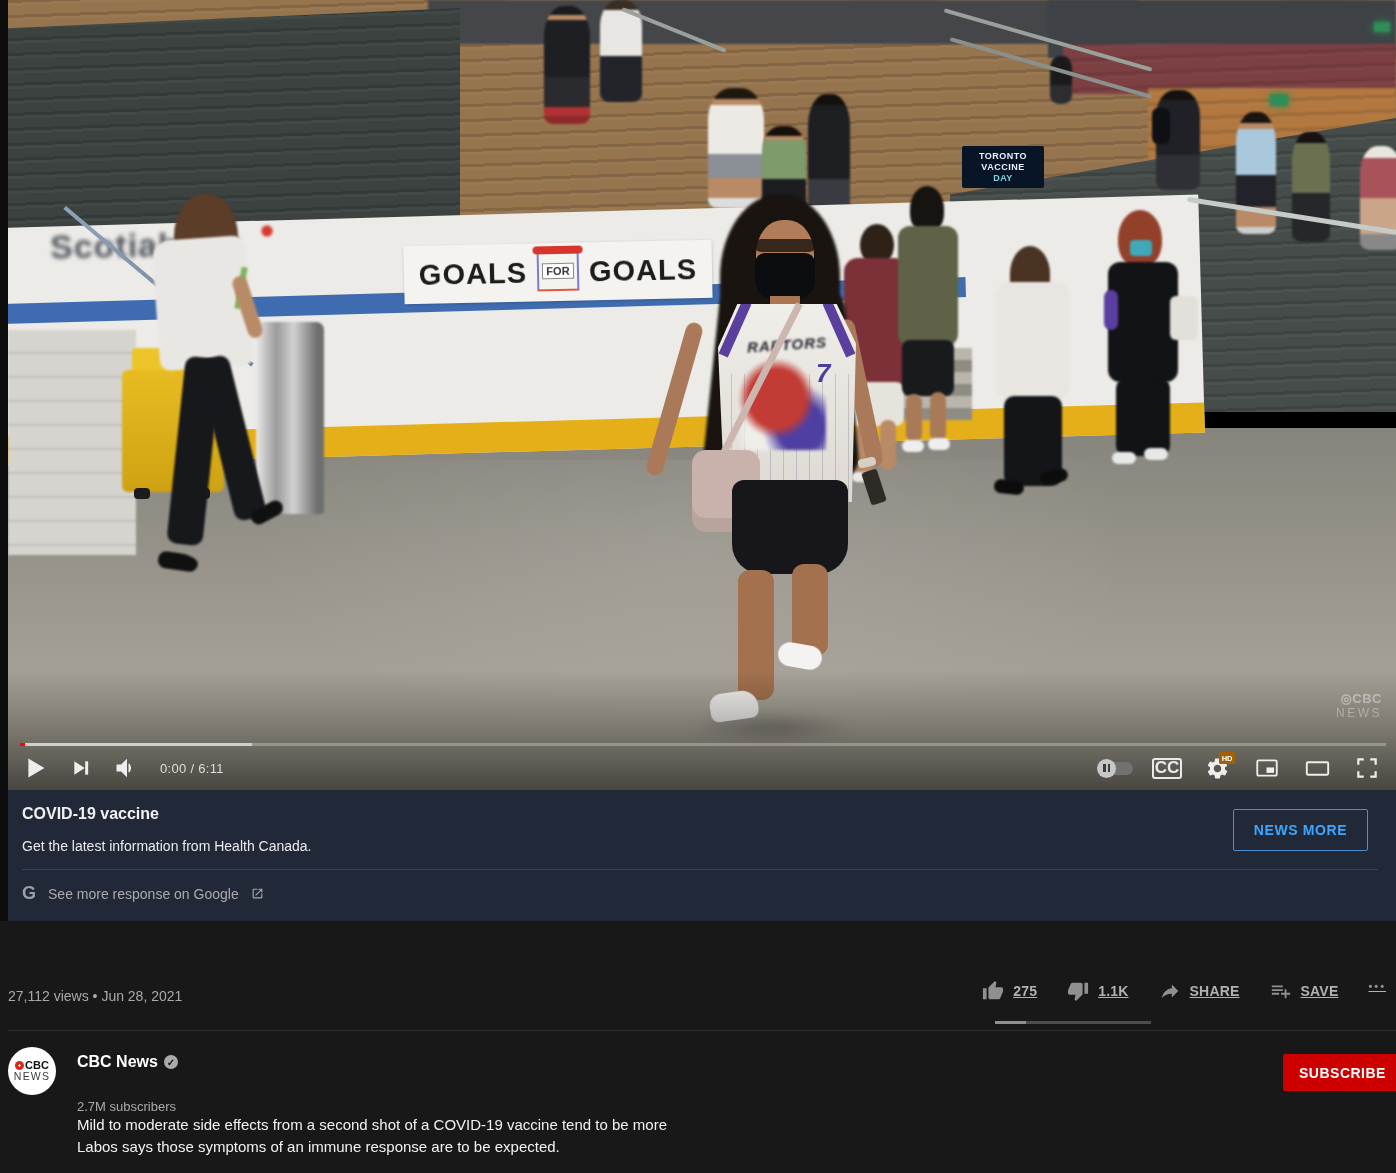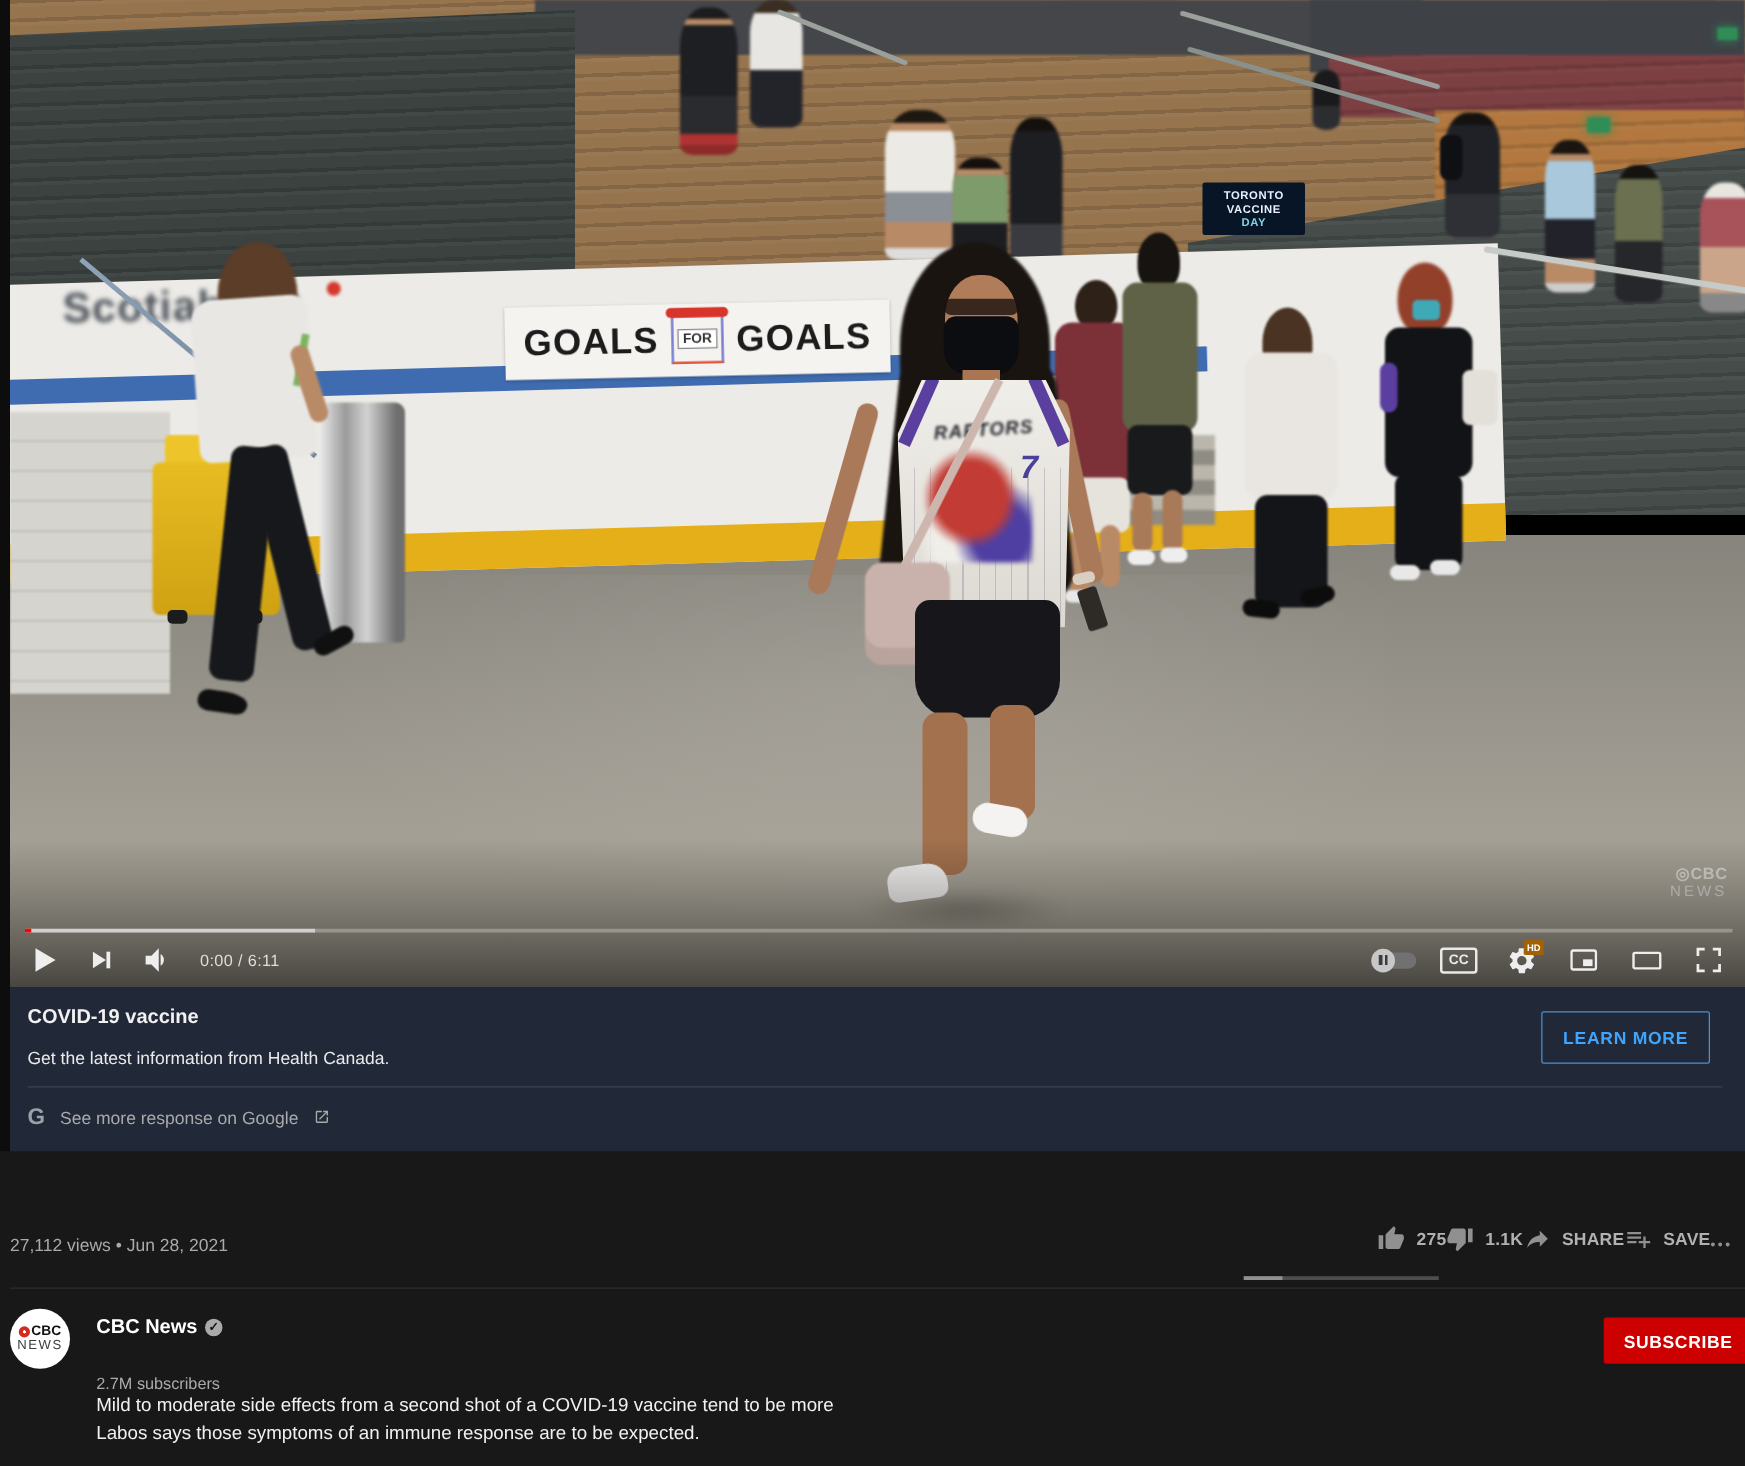--- a/index.html
+++ b/index.html
@@ -15,42 +15,42 @@
   .seat-rows { background-image:repeating-linear-gradient(178deg, rgba(0,0,0,.12) 0 3px, rgba(255,255,255,.03) 3px 6px, transparent 6px 15px); }
   #ctl-gradient { position:absolute; left:0; right:0; bottom:0; height:120px;
       background:linear-gradient(180deg, rgba(0,0,0,0) 0%, rgba(0,0,0,.25) 45%, rgba(0,0,0,.6) 100%); z-index:30; }
   #seekbar { position:absolute; left:12px; right:10px; bottom:44px; height:3px; background:rgba(255,255,255,.28); z-index:32; cursor:pointer; }
   #seek-buffer { position:absolute; left:0; top:0; bottom:0; background:rgba(255,255,255,.55); }
   #seek-played { position:absolute; left:0; top:0; bottom:0; background:#f00; }
   #controls { position:absolute; left:0; right:0; bottom:0; height:44px; z-index:33; display:flex; align-items:center; }
   .ctl-btn { display:flex; align-items:center; justify-content:center; height:44px; cursor:pointer; }
   #time { color:#ddd; font-size:13px; letter-spacing:.3px; margin-left:10px; }
   #cc-box { width:30px; height:21px; border:2px solid #e9e9e9; border-radius:3px; color:#e9e9e9;
-      font-size:11px; font-weight:bold; display:flex; align-items:center; justify-content:center; }
+      font-size:17px; font-weight:bold; display:flex; align-items:center; justify-content:center; }
   #hd-badge { position:absolute; right:-9px; top:-5px; background:#a16207; color:#fff; font-size:7.5px; font-weight:bold;
       padding:1.5px 2.5px; border-radius:1.5px; }
   #watermark { position:absolute; right:14px; top:692px; text-align:right; color:rgba(255,255,255,.55); z-index:20; line-height:14px; }
   #watermark .l1 { font-size:13px; font-weight:bold; letter-spacing:.5px; }
   #watermark .l2 { font-size:12px; letter-spacing:2.5px; }
 
   
   #covid-panel { position:absolute; left:8px; top:790px; width:1388px; height:131px; background:#212938; }
   #covid-title { position:absolute; left:14px; top:15px; color:#f1f1f1; font-size:16px; font-weight:bold; }
   #covid-sub { position:absolute; left:14px; top:48px; color:#eaeaea; font-size:14px; }
   #learn-more { position:absolute; left:1225px; top:19px; width:135px; height:42px; border:1px solid #4f8fce; border-radius:2px;
       color:#3ea6ff; font-size:14px; font-weight:bold; letter-spacing:.6px; display:flex; align-items:center; justify-content:center;
       background:transparent; cursor:pointer; }
   #covid-divider { position:absolute; left:14px; right:18px; top:79px; height:1px; background:rgba(255,255,255,.12); }
   #resources-row { position:absolute; left:14px; top:93px; display:flex; align-items:center; gap:12px; color:#aaa; font-size:14px; cursor:pointer; }
   #g-icon { font-size:18px; font-weight:bold; color:#9aa0a6; }
 
   
   #v-title { position:absolute; left:8px; top:947px; color:#fff; font-size:18px; }
   #v-meta { position:absolute; left:8px; top:988px; color:#aaa; font-size:14px; }
-  #actions { position:absolute; right:10px; top:980px; display:flex; align-items:flex-end; color:#b1b1b1; font-size:14px; font-weight:bold; }
+  #actions { position:absolute; right:10px; top:980px; display:flex; align-items:flex-start; gap:30px; color:#b1b1b1; font-size:14px; font-weight:bold;text-decoration:underline; }
   .action { display:flex; align-items:center; gap:9px; cursor:pointer; letter-spacing:.2px; }
   .action svg { fill:#909090; }
   #sentiment { position:absolute; left:995px; top:1021px; width:156px; height:3px; background:#4d4d4d; }
   #sentiment-like { height:3px; background:#909090; }
   #row-divider { position:absolute; left:8px; right:0; top:1030px; height:1px; background:#2d2d2d; }
 
   
   #avatar { position:absolute; left:8px; top:1047px; width:48px; height:48px; border-radius:50%; background:#fff;
       display:flex; flex-direction:column; align-items:center; justify-content:center; cursor:pointer; line-height:11px; }
   #avatar .row1 { font-size:11px; font-weight:800; color:#111; display:flex; align-items:center; gap:1px; }
@@ -295,21 +295,21 @@
             <path d="M20 15v5h-5"></path>
             <path d="M9 20H4v-5"></path>
           </svg>
       </div>
     </div>
   </div>
 
   <div id="covid-panel">
     <div id="covid-title">COVID-19 vaccine</div>
     <div id="covid-sub">Get the latest information from Health Canada.</div>
-    <button id="learn-more">LEARN MORE</button>
+    <button id="learn-more">NEWS MORE</button>
     <div id="covid-divider"></div>
     <div id="resources-row">
       <span id="g-icon">G</span>
       <span>See more response on Google</span>
       <svg width="13" height="13" viewBox="0 0 24 24">
           <path fill="#aaa" d="M19 19H5V5h7V3H5c-1.1 0-2 .9-2 2v14c0 1.1.9 2 2 2h14c1.1 0 2-.9 2-2v-7h-2v7zM14 3v2h3.59l-9.83 9.83 1.41 1.41L19 6.41V10h2V3h-7z"></path>
         </svg>
     </div>
   </div>
 

